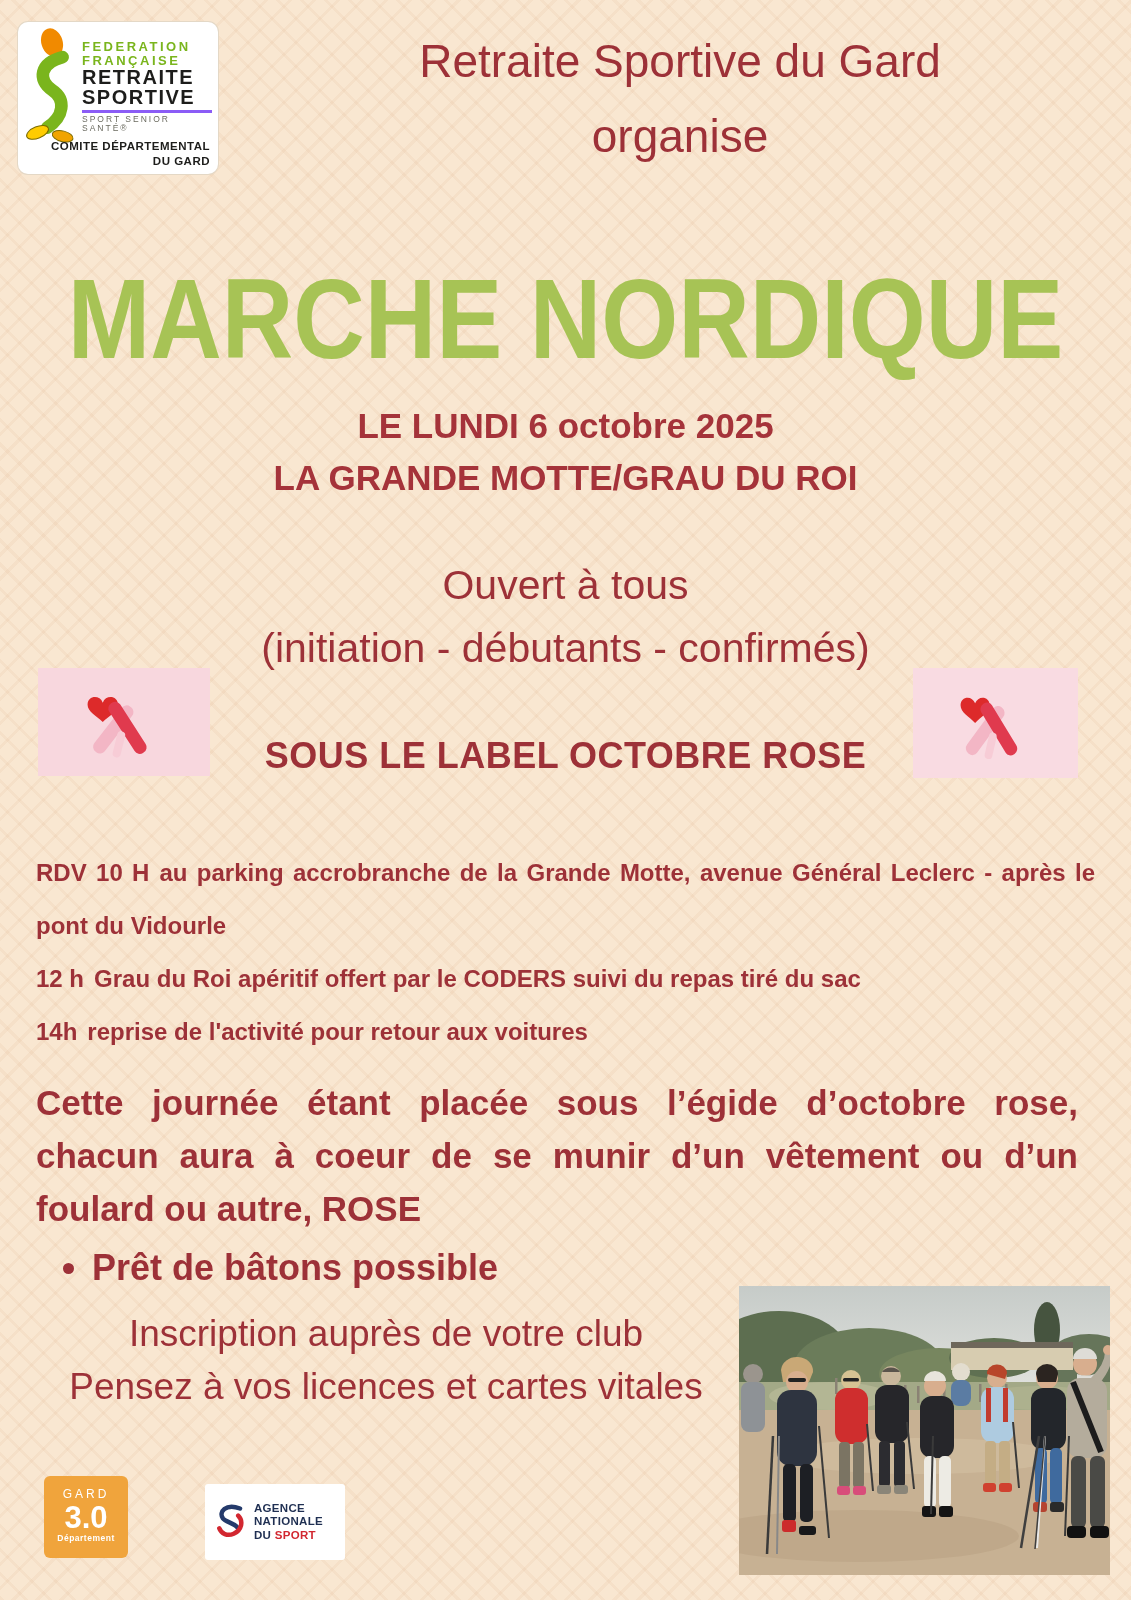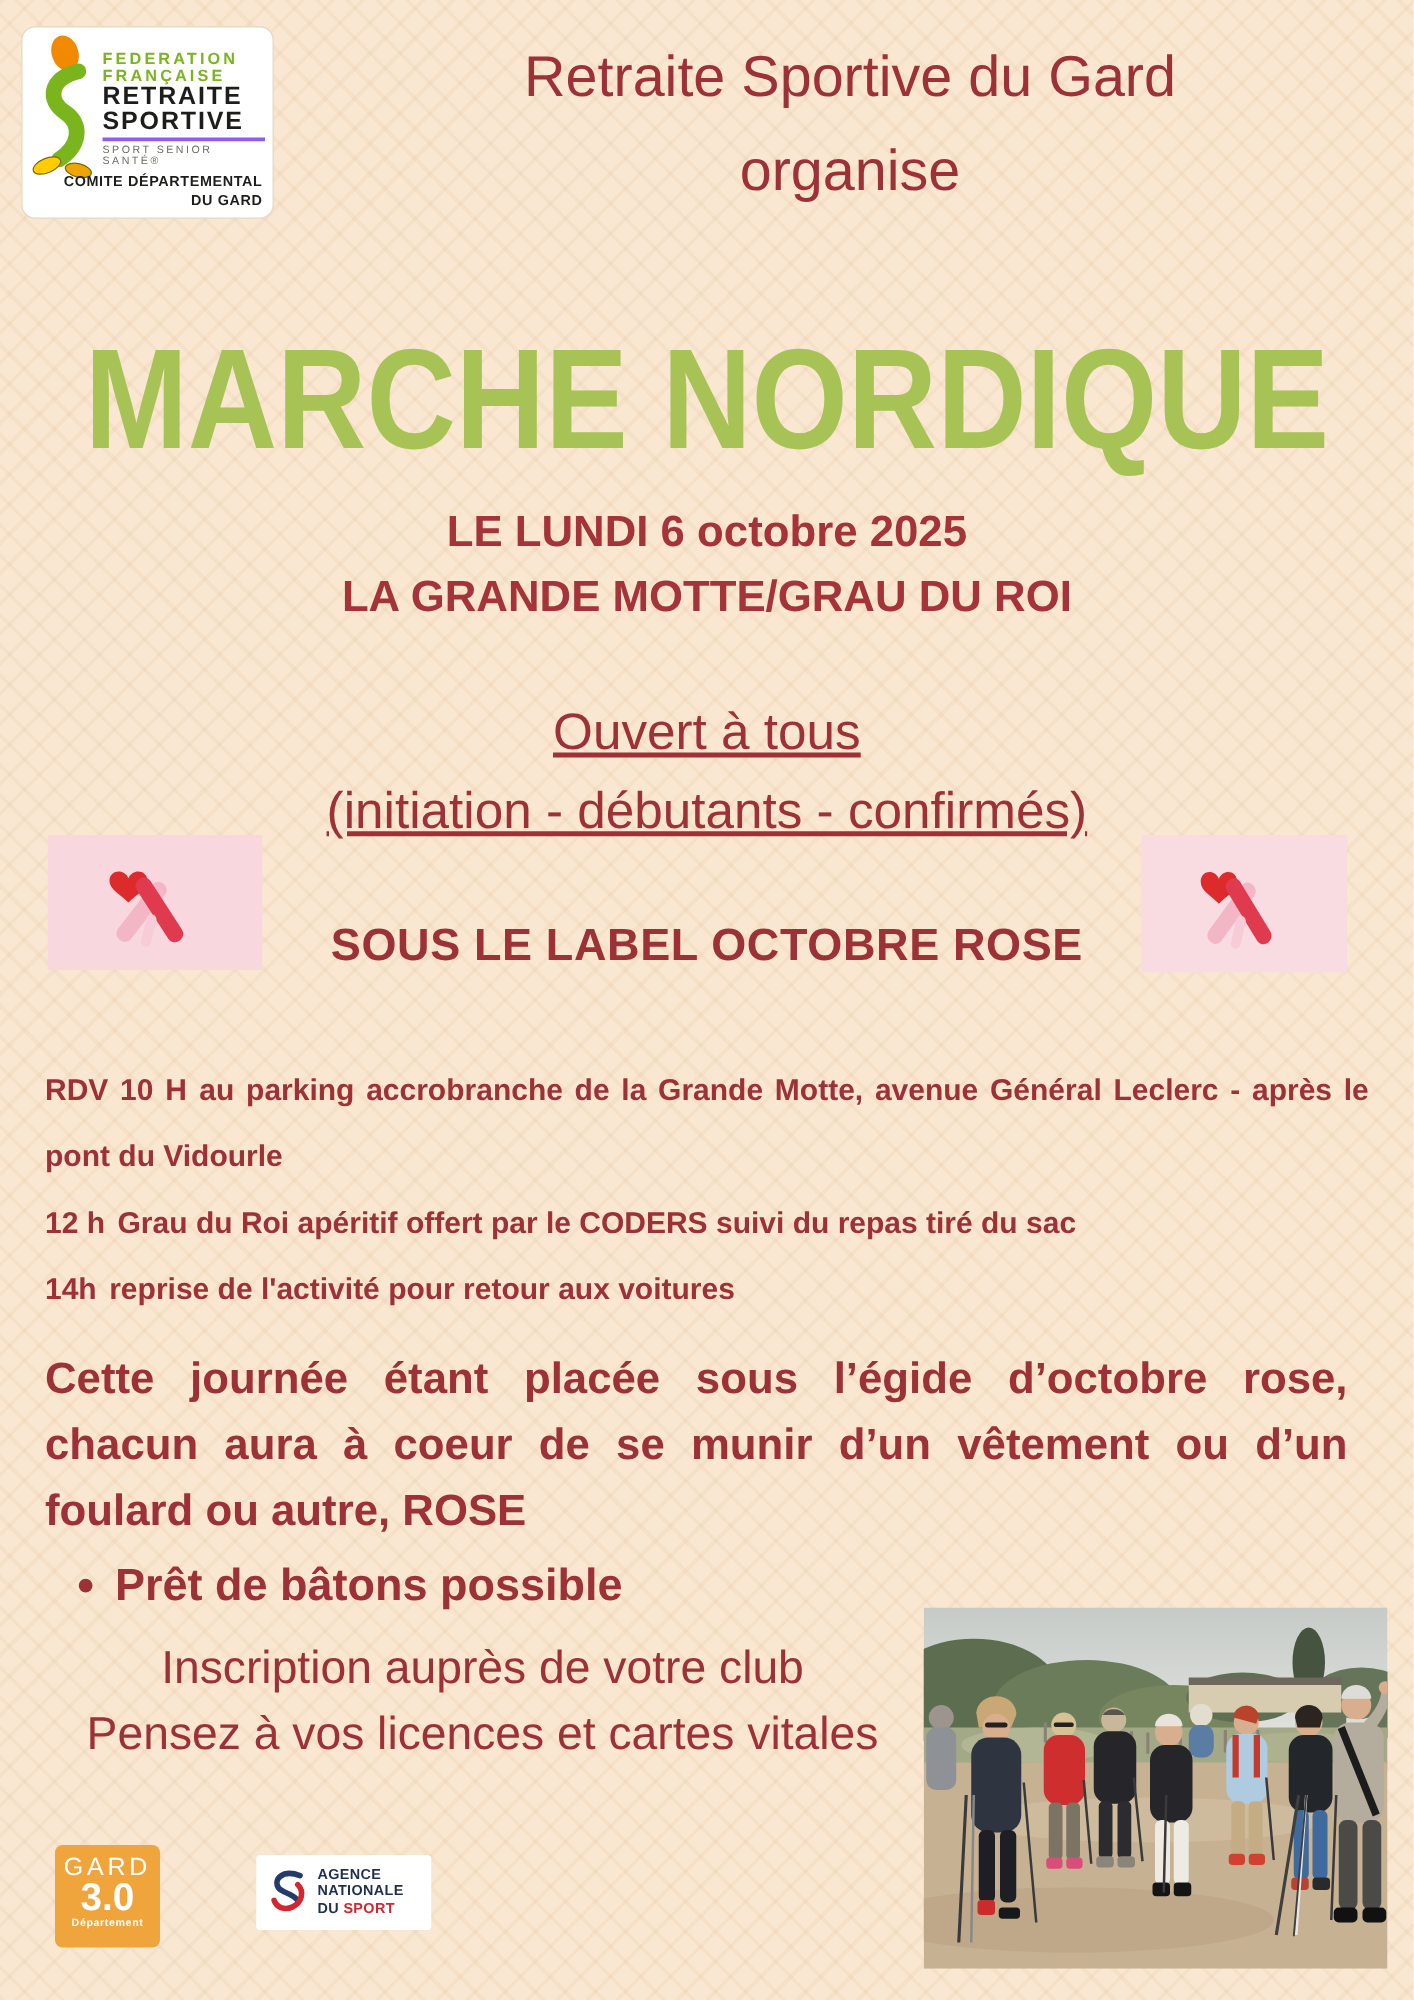--- a/index.html
+++ b/index.html
@@ -36,21 +36,21 @@
     position:absolute;left:0;top:262px;width:1131px;text-align:center;
     font-size:99px;font-weight:800;color:#a7c355;letter-spacing:0px;
     transform:scale(1.0,1.15);transform-origin:center;white-space:nowrap;
   }
   .date-block{
     position:absolute;left:0;top:400px;width:1131px;text-align:center;
     font-weight:bold;font-size:35px;line-height:52px;color:#a5333a;
   }
   .open-block{
     position:absolute;left:0;top:554px;width:1131px;text-align:center;
-    font-size:41px;line-height:63px;color:#9d3138;text-decoration:underline;
+    font-size:41px;line-height:63px;color:#9d3138;
   }
   .rose-label{
     position:absolute;left:0;top:735px;width:1131px;text-align:center;
     font-weight:bold;font-size:36px;color:#9d3138;letter-spacing:0.5px;
   }
   
   .ribbon{position:absolute;width:172px;height:108px;}
   .ribbon.left{left:38px;top:668px;}
   .ribbon.right{left:913px;top:668px;width:165px;height:110px;}
   .ribbon svg{width:100%;height:100%;display:block;}
@@ -63,25 +63,25 @@
   .bullet-list li{font-size:36px;font-weight:bold;color:#9d3138;line-height:46px;}
   .registration{width:700px;margin:16px 0 0 0;text-align:center;font-size:37px;line-height:53px;color:#9d3138;}
   
   .photo{position:absolute;left:739px;top:1286px;width:371px;height:289px;}
   .photo svg{width:100%;height:100%;display:block;}
   
   .gard-logo{
     position:absolute;left:44px;top:1476px;width:84px;height:82px;
     background:#f0a43c;border-radius:6px;color:#ffffff;text-align:center;box-sizing:border-box;padding-top:9px;
   }
-  .gard-name{font-size:20px;letter-spacing:3px;line-height:18px;}
+  .gard-name{font-size:12px;letter-spacing:3px;line-height:18px;}
   .gard-version{font-size:31px;font-weight:bold;line-height:30px;}
   .gard-sub{font-size:8.5px;font-weight:bold;letter-spacing:0.5px;}
   .ans-logo{
-    position:absolute;left:205px;top:1484px;width:140px;height:60px;
+    position:absolute;left:205px;top:1484px;width:140px;height:76px;
     background:#ffffff;border-radius:3px;display:flex;align-items:center;
     box-sizing:border-box;padding:6px 6px 6px 8px;gap:5px;
   }
   .ans-mark{width:36px;height:42px;flex:0 0 auto;}
   .ans-text{font-size:11.5px;font-weight:bold;color:#1f2f52;line-height:13.5px;letter-spacing:0.3px;}
   .ans-accent{color:#d22730;}
 </style>
 </head>
 <body>
 

